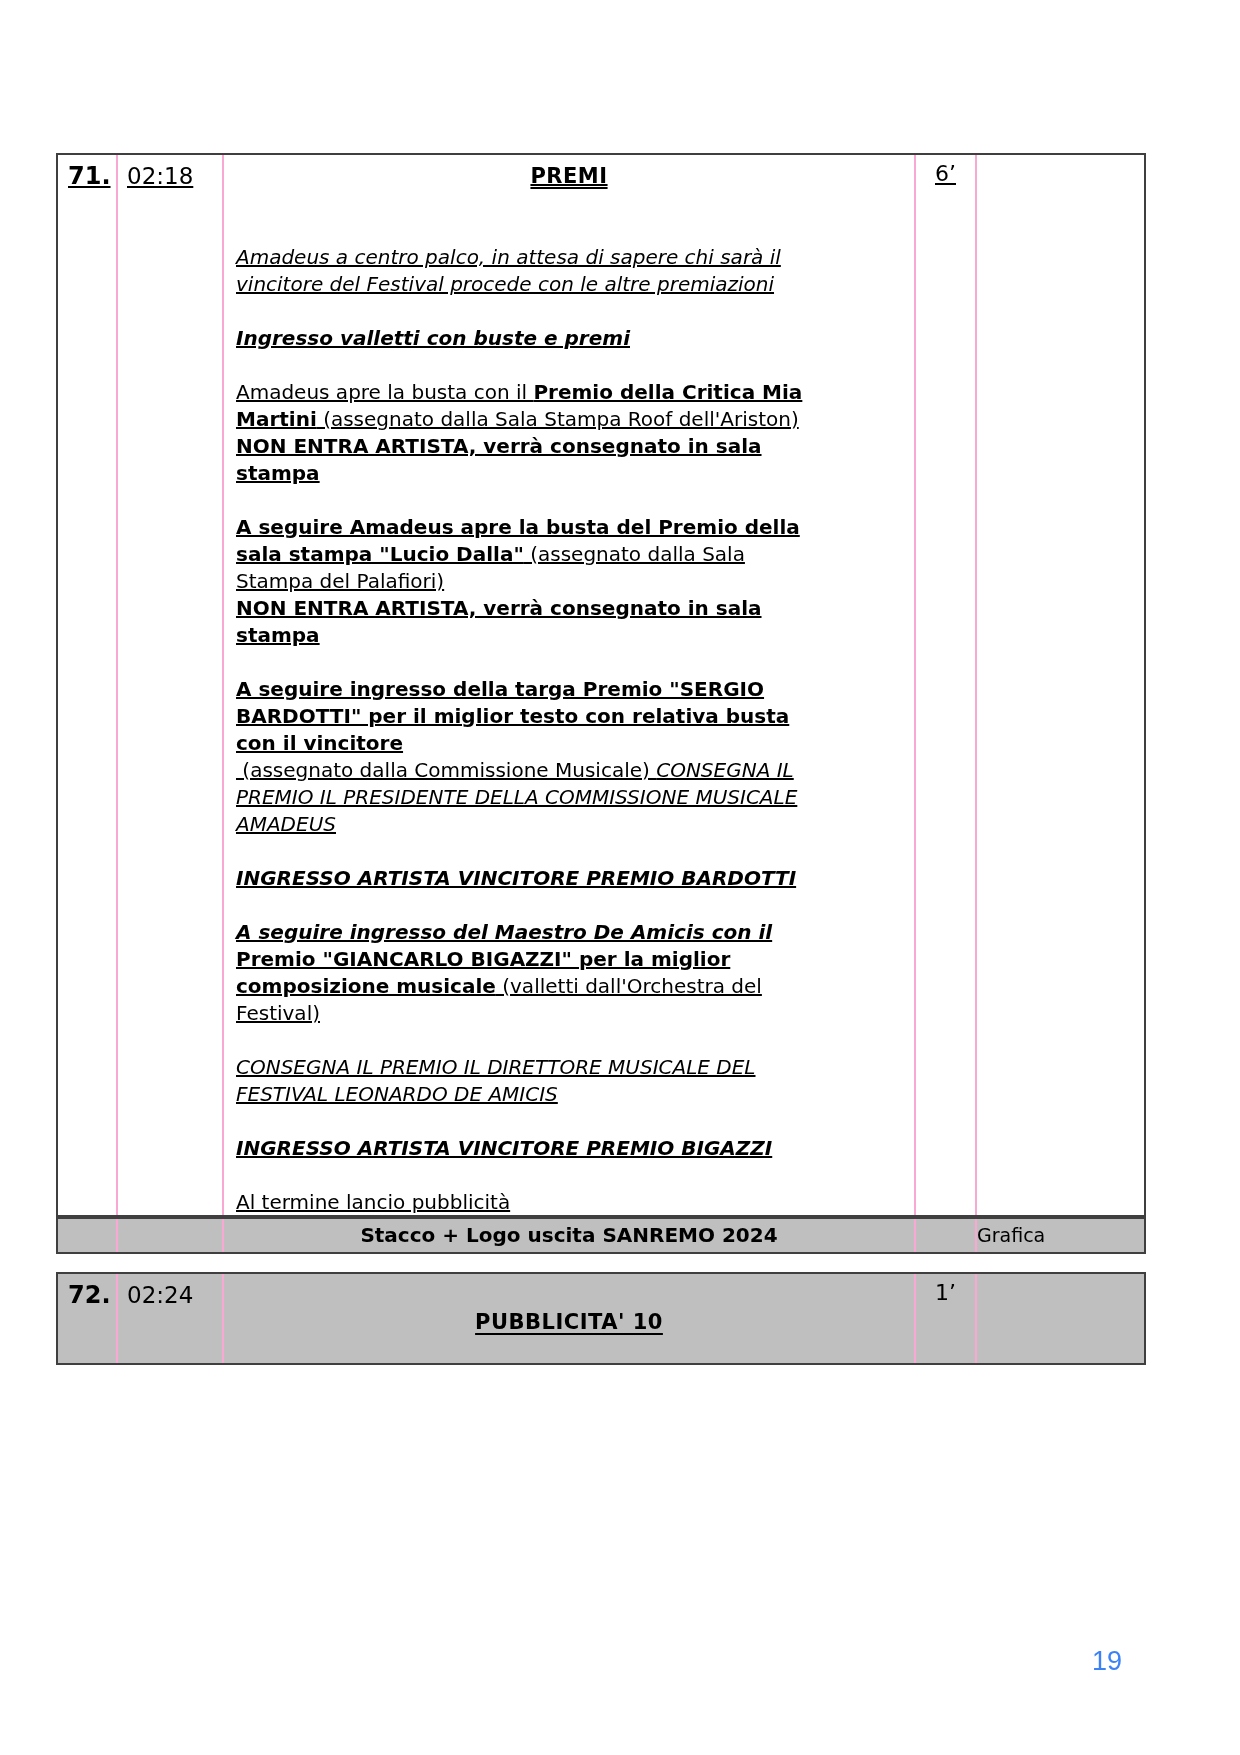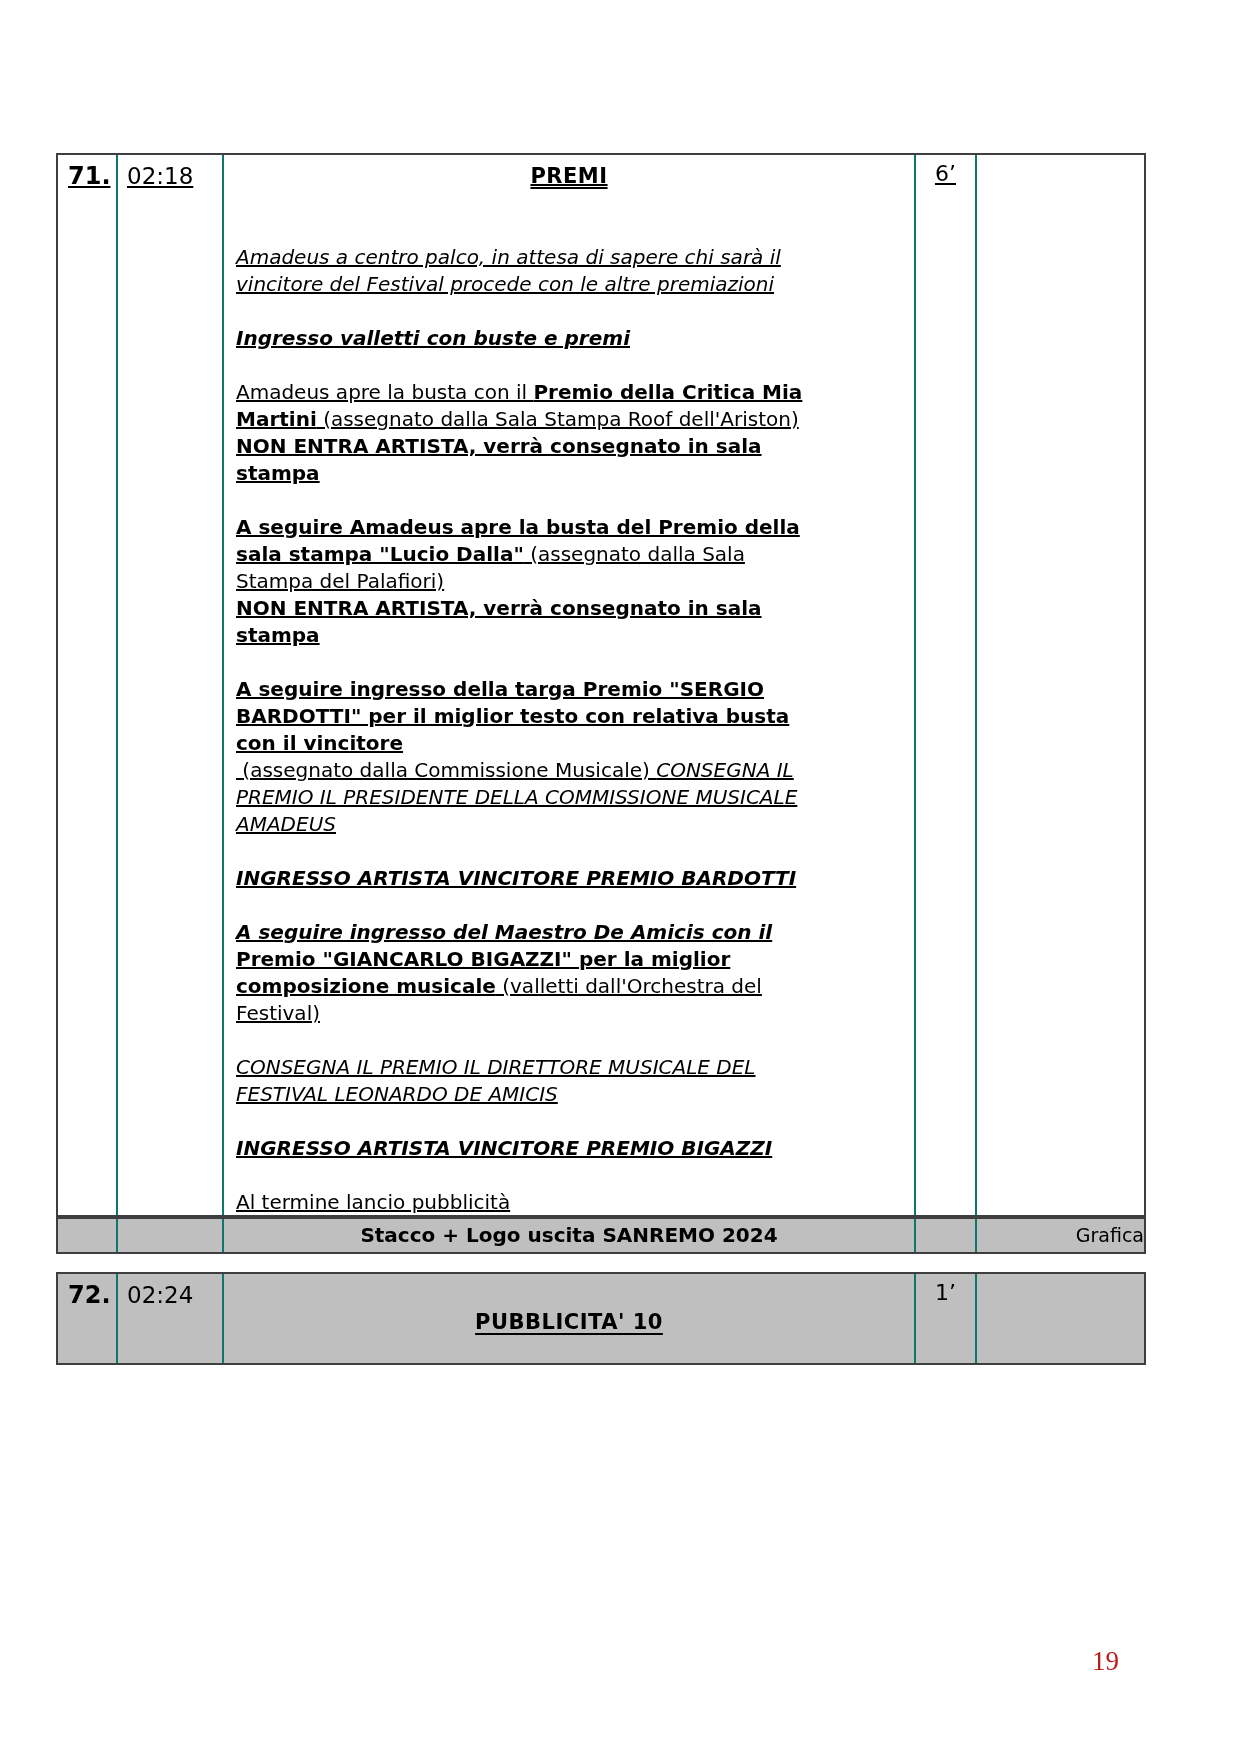--- a/index.html
+++ b/index.html
@@ -7,46 +7,46 @@
   body { width:1240px; height:1755px; position:relative;
          font-family:"DejaVu Sans","Liberation Sans",sans-serif; color:#000; }
 
   .page { position:absolute; inset:0; width:1240px; height:1755px; background:#fff; }
 
   .rundown { position:absolute; left:56px; top:153px; width:1090px; }
 
   .tblock { display:flex; border:2px solid #3f3f3f; width:1090px; background:#fff; }
   .tblock.gray { background:#bfbfbf; }
 
-  .cell { border-left:2px solid #0f766e; overflow:hidden; }
+  .cell { border-left:2px solid #f9a8d4; overflow:hidden; }
   .cell:first-child { border-left:none; }
   .c-num   { width:58px;  padding:7px 2px 0 10px; font-weight:bold; font-size:24px; }
   .c-time  { width:106px; padding:8px 2px 0 9px;  font-size:23px; }
   .c-body  { width:692px; padding:8px 12px 0 12px; }
   .c-dur   { width:61px;  padding:6px 0 0 0; font-size:22px; text-align:center; }
   .c-notes { flex:1; }
 
   .row71 { height:1064px;text-decoration:underline; }
   .sep   { height:37px; align-items:center; }
   .row72 { height:93px;  margin-top:18px; }
 
   .line { height:27px; line-height:27px; font-size:20px; white-space:pre; }
   .line.center { text-align:center; }
   .line span.b { font-weight:bold; }
   .line span.i { font-style:italic; }
   .line span.u { text-decoration:underline; text-decoration-thickness:2px; text-underline-offset:4px; }
   .line span.title { font-size:21px; letter-spacing:0.5px; }
 
   .sep .c-body  { padding:0 12px; text-align:center; font-weight:bold; font-size:20px; line-height:33px; }
-  .sep .c-notes { text-align:right; font-size:19px; line-height:33px; }
+  .sep .c-notes { text-align:left; font-size:19px; line-height:33px; }
   .sep .c-num, .sep .c-time, .sep .c-dur, .sep .c-body, .sep .c-notes { height:100%; }
 
   .page-number { position:absolute; left:1092px; top:1646px;
-                 font-family:Liberation Serif, serif;
-                 font-size:27px; color:#b91c1c; }
+                 font-family:Liberation Sans, sans-serif;
+                 font-size:27px; color:#3b82f6; }
 </style>
 </head>
 <body>
 
 <div class="page">
 
   <div class="rundown">
 
     <div class="tblock row71">
       <div class="cell c-num">71.</div>

